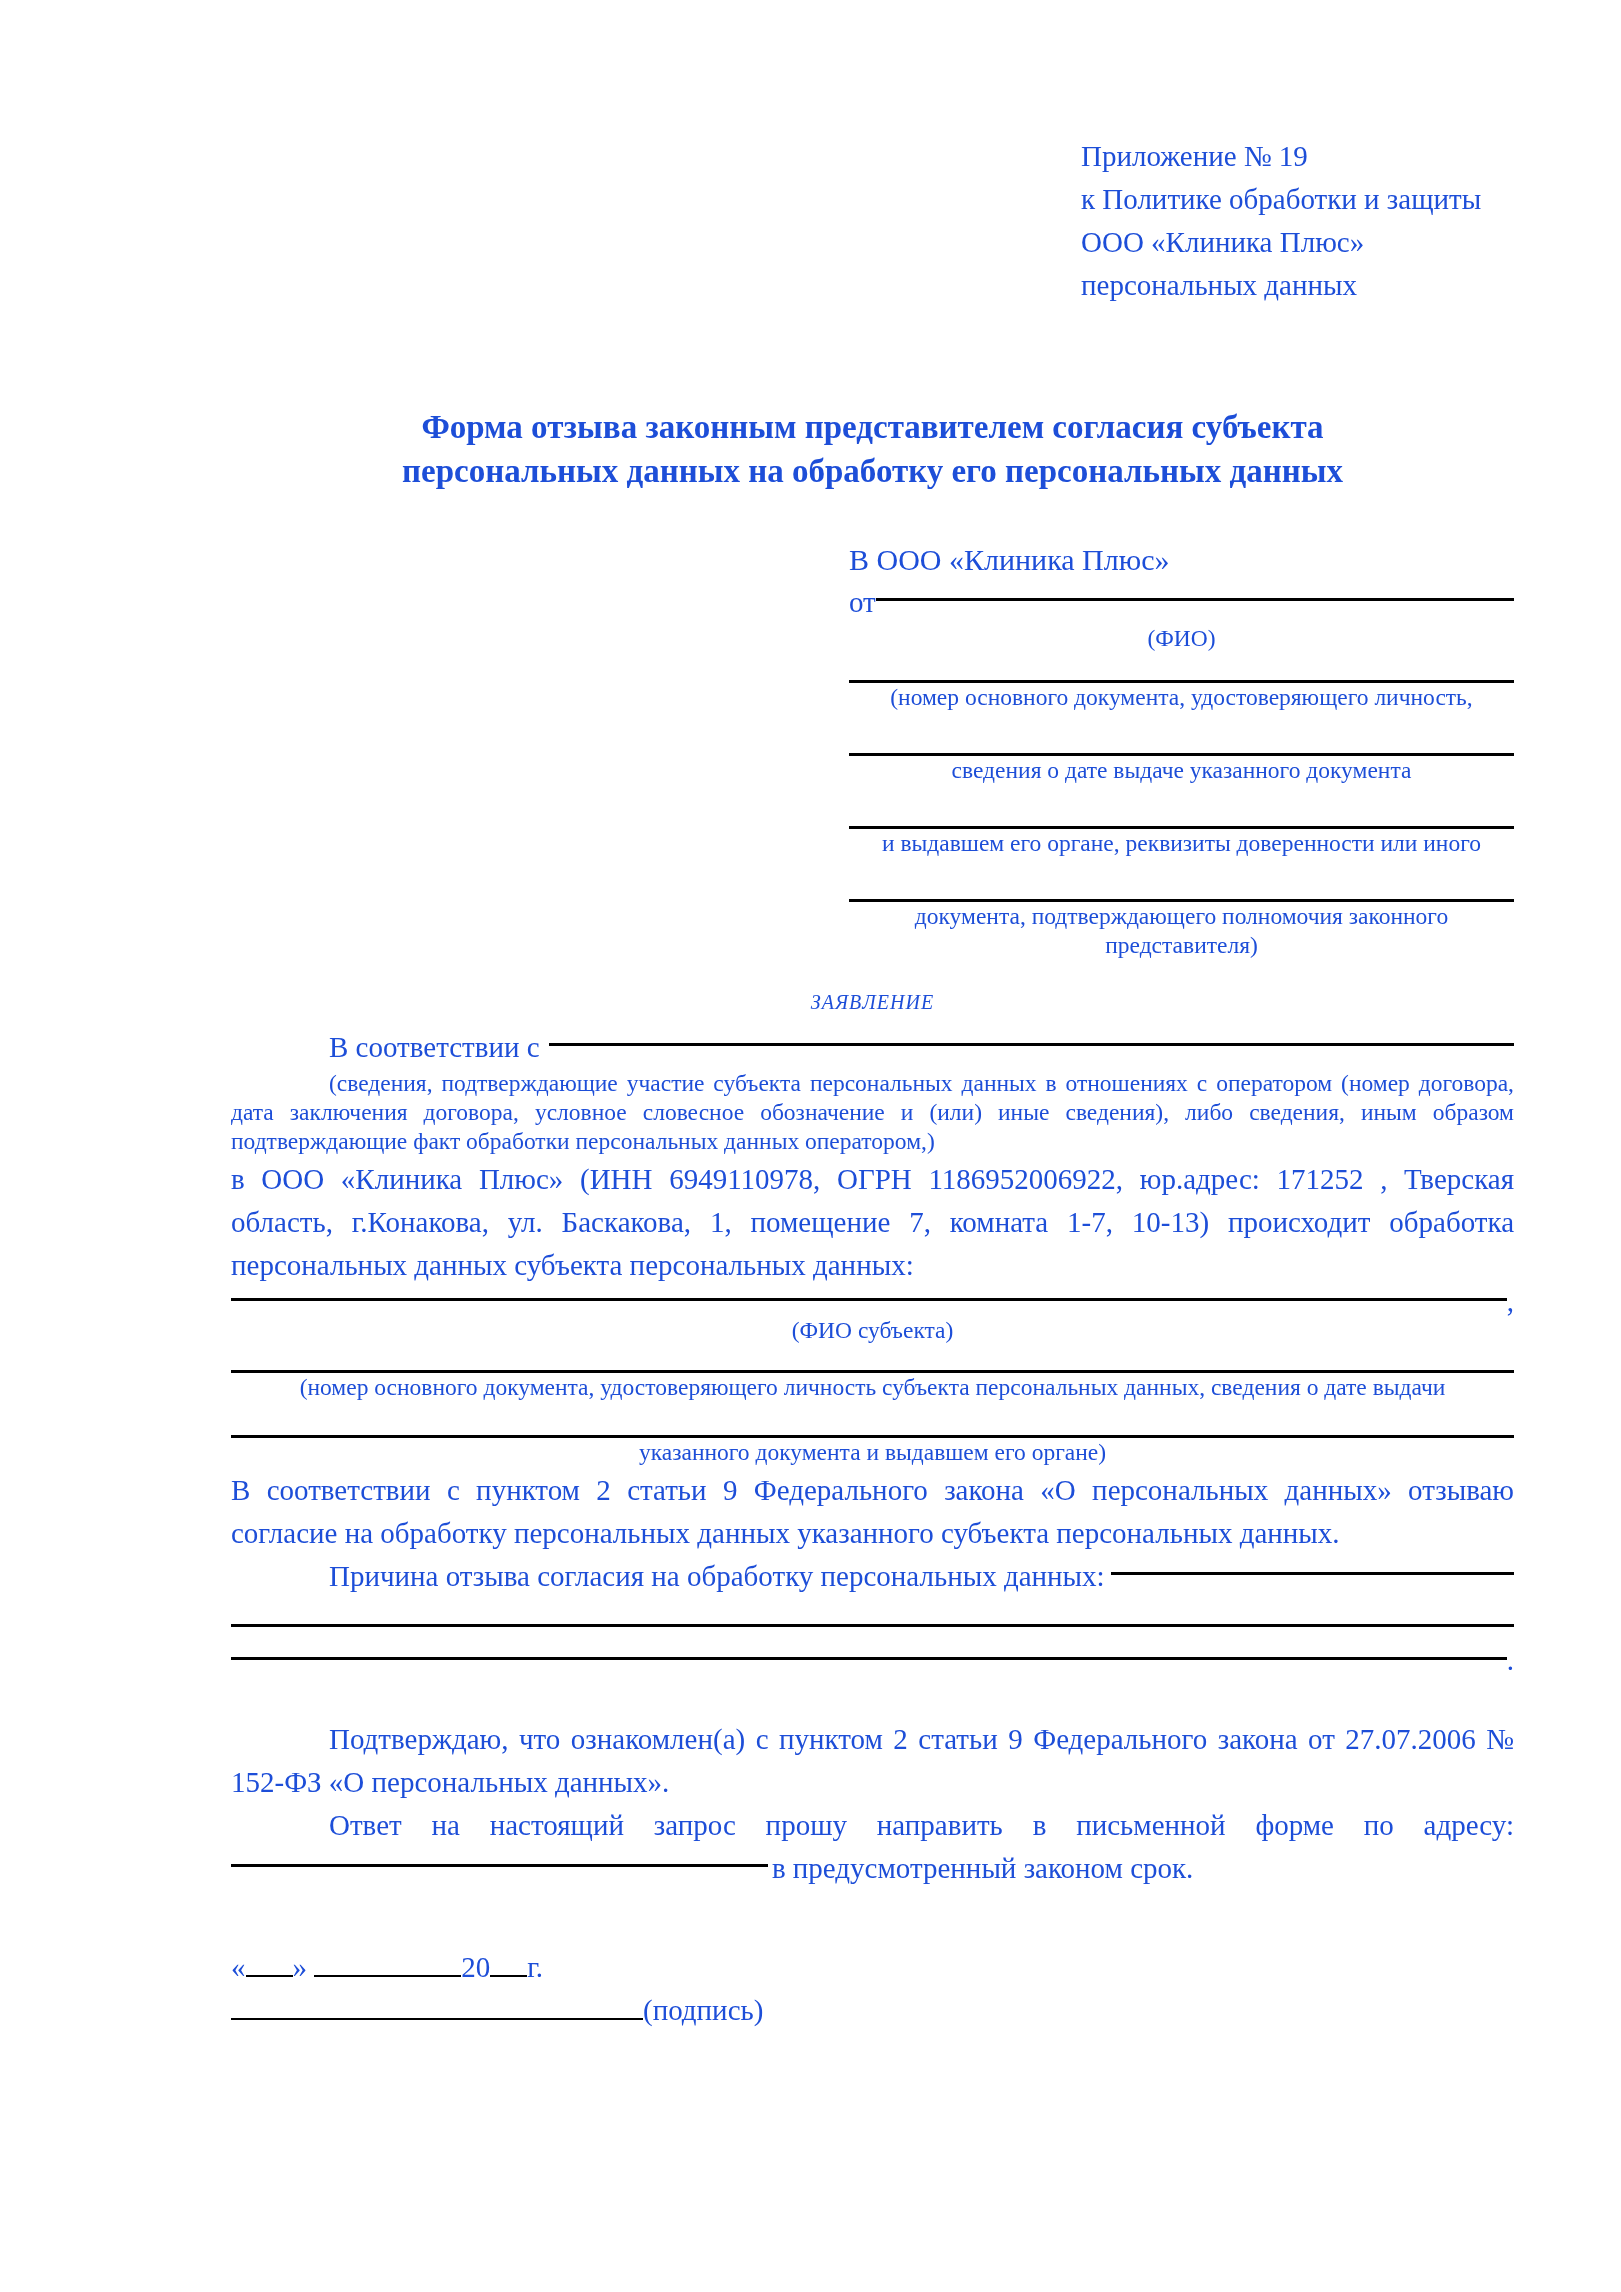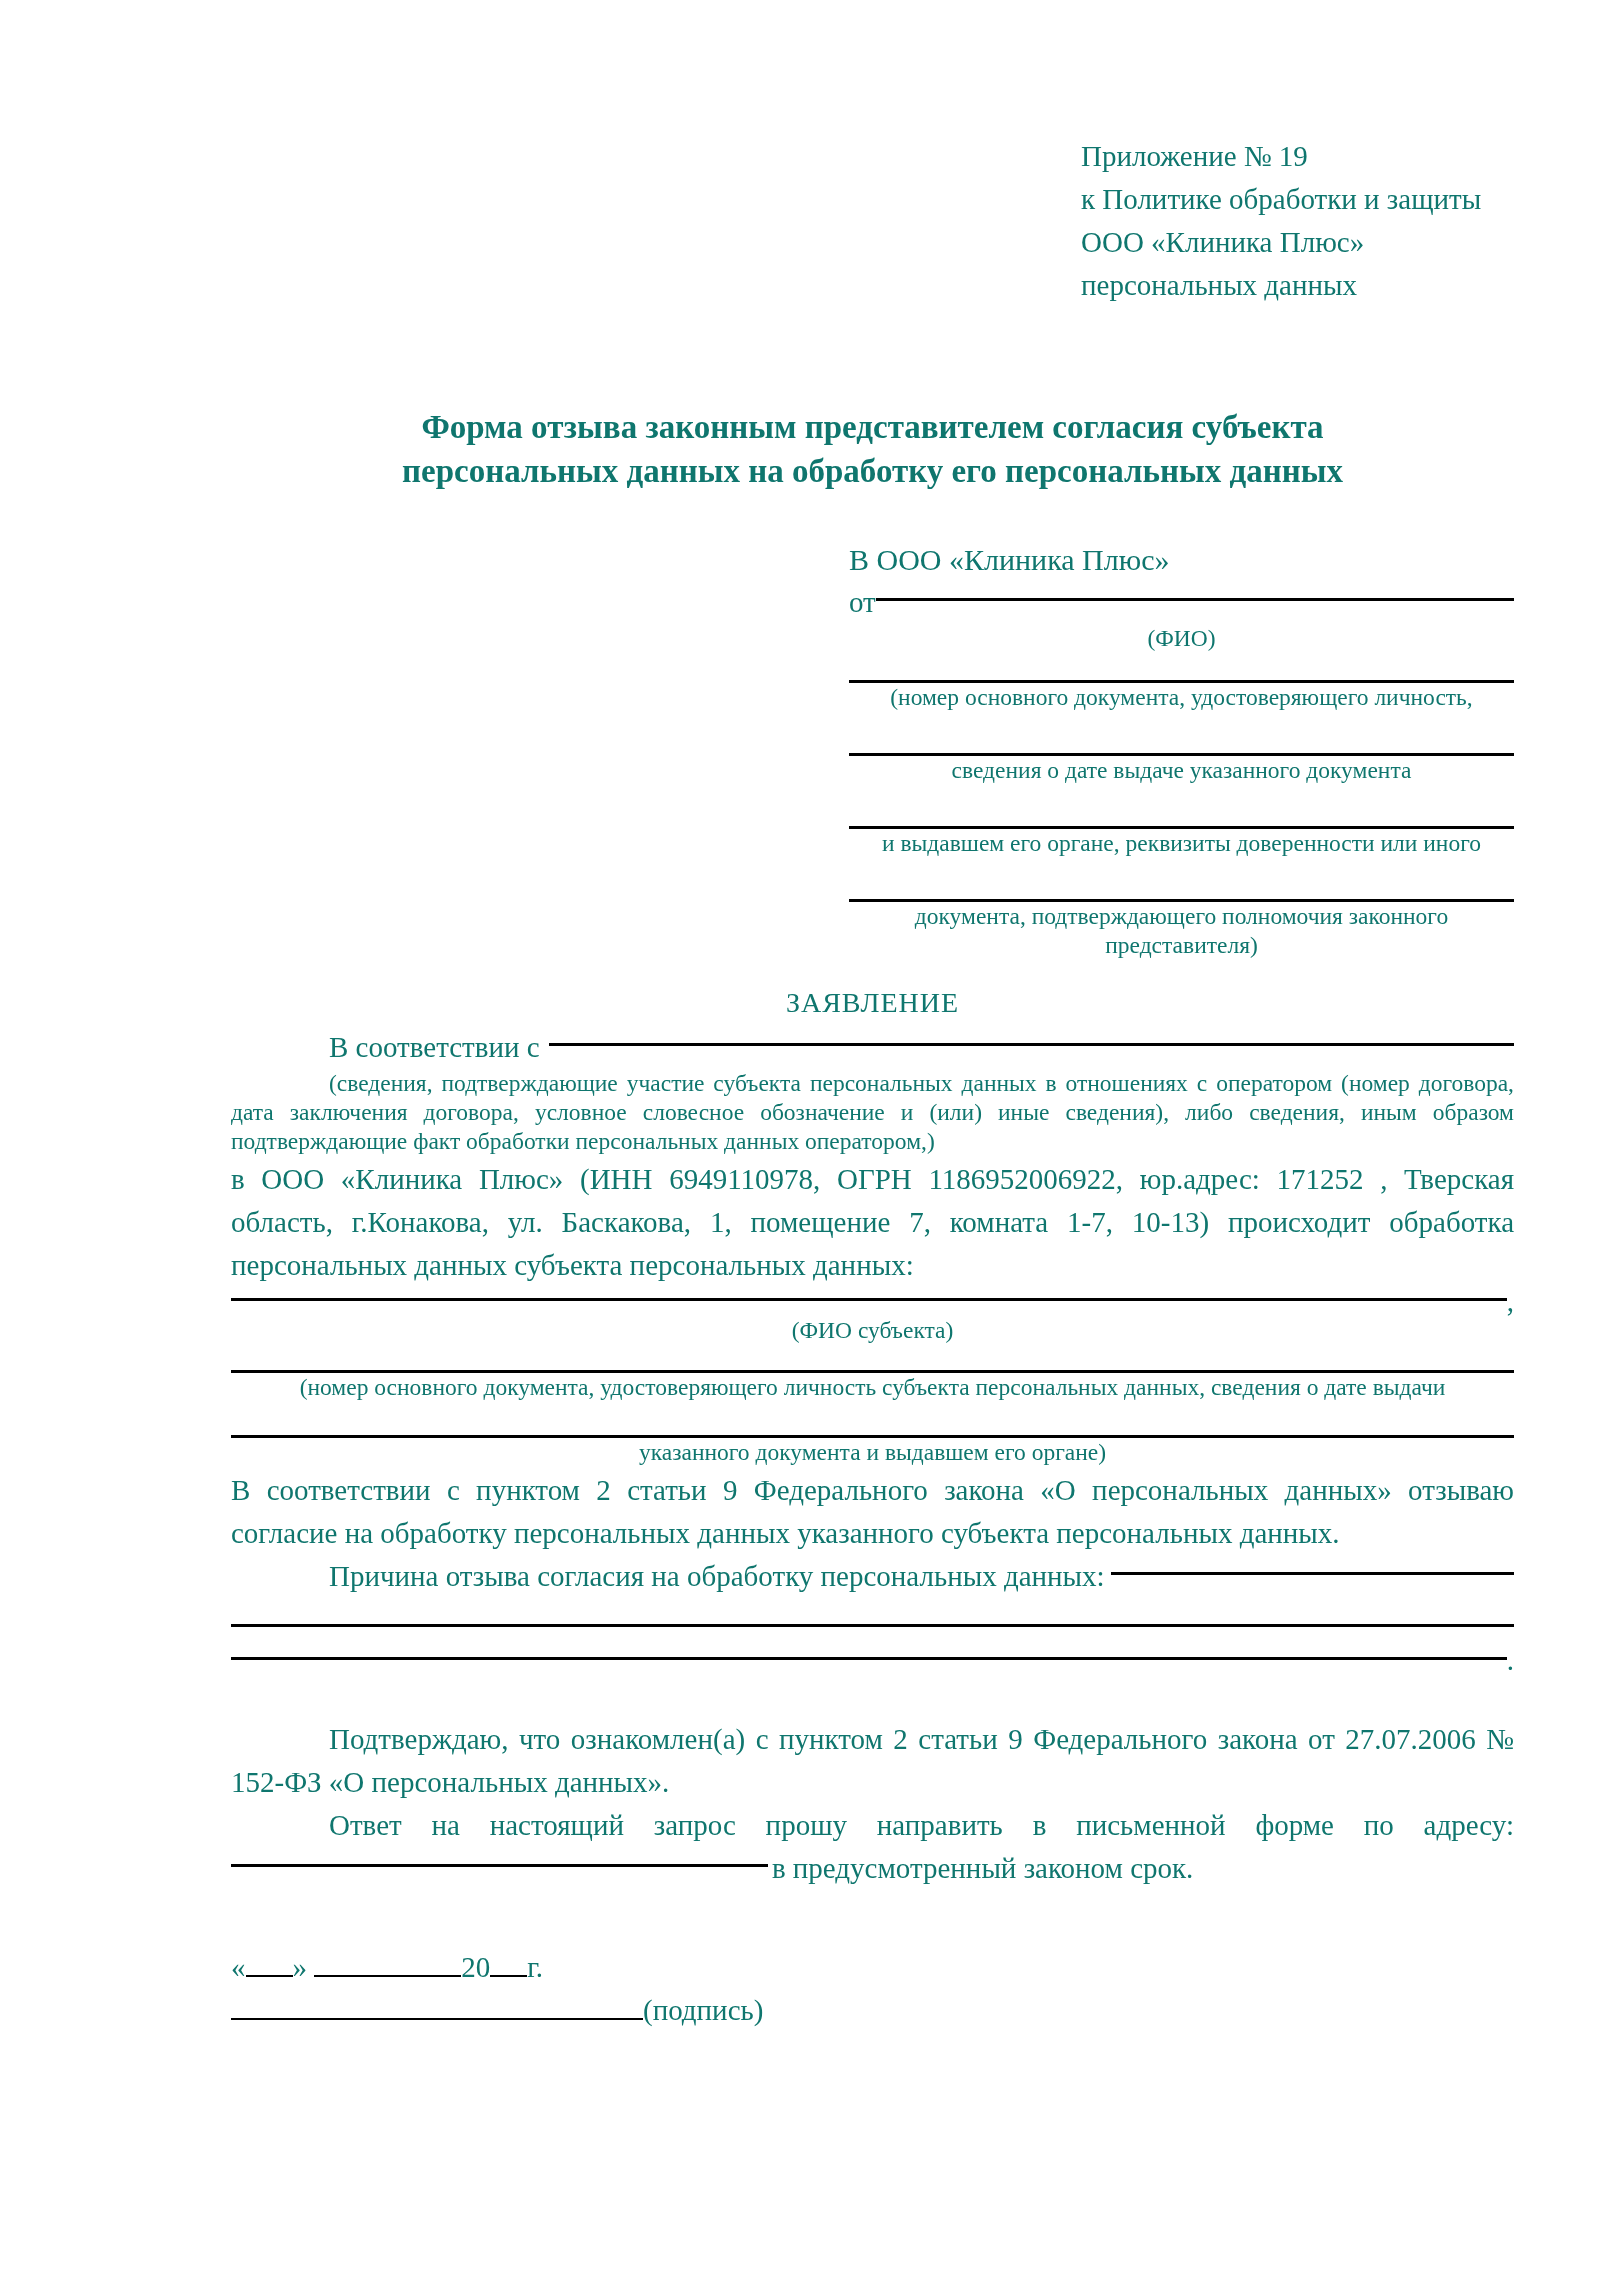--- a/index.html
+++ b/index.html
@@ -2,36 +2,36 @@
 <html><head>
 <meta charset="utf-8">
 <style>
   html,body { margin:0; padding:0; background:#ffffff; }
   .page {
     position:relative;
     width:1621px; height:2293px;
     box-sizing:border-box;
     padding:135px 107px 0 231px;
     background:#ffffff;
-    color:#0f766e;
+    color:#1d4ed8;
     font-family:"Liberation Serif","DejaVu Serif",serif;
     font-size:29px; line-height:43px;
     overflow:hidden;
   }
   .appendix { margin-left:850px; }
   .title { margin-top:98px; text-align:center; font-weight:bold; font-size:33px; line-height:44px; }
   .addr { margin-top:45px; margin-left:618px; width:665px; }
   .addr-to { font-size:30px; }
   .row { display:flex; align-items:center; }
   .row .fill { flex:1 1 auto; border-bottom:3.9px solid #000; margin-bottom:6.9px; }
   .addr-from { height:43px; }
   .cap { font-size:23.5px; line-height:29px; text-align:center; }
   .rule { border-bottom:3.9px solid #000; }
   .r1 { height:27.4px; } .r2 { height:41px; }
-  .heading { margin-top:20.6px; text-align:center; font-size:28px; letter-spacing:1px; }
+  .heading { margin-top:20.6px; text-align:center; font-size:20px; letter-spacing:1px;font-style:italic; }
   .intro-row { margin-top:2px; height:43px; padding-left:98px; }
   .intro-row .lbl { white-space:nowrap; padding-right:9.8px; }
   .intro-cap { font-size:23.5px; line-height:29px; text-align:justify; text-indent:98px; }
   .body-par { margin:0; text-align:justify; line-height:43px; margin-top:2px; }
   .comma-row { height:29px; line-height:29px; }
   .comma-row .fill { margin-bottom:4.9px; }
   .rw1 { height:25.5px; } .rw2 { height:33px; }
   .ind { text-indent:98px; }
   .reason-row { height:43px; padding-left:98px; }
   .reason-row .lbl { white-space:nowrap; padding-right:5.9px; }

